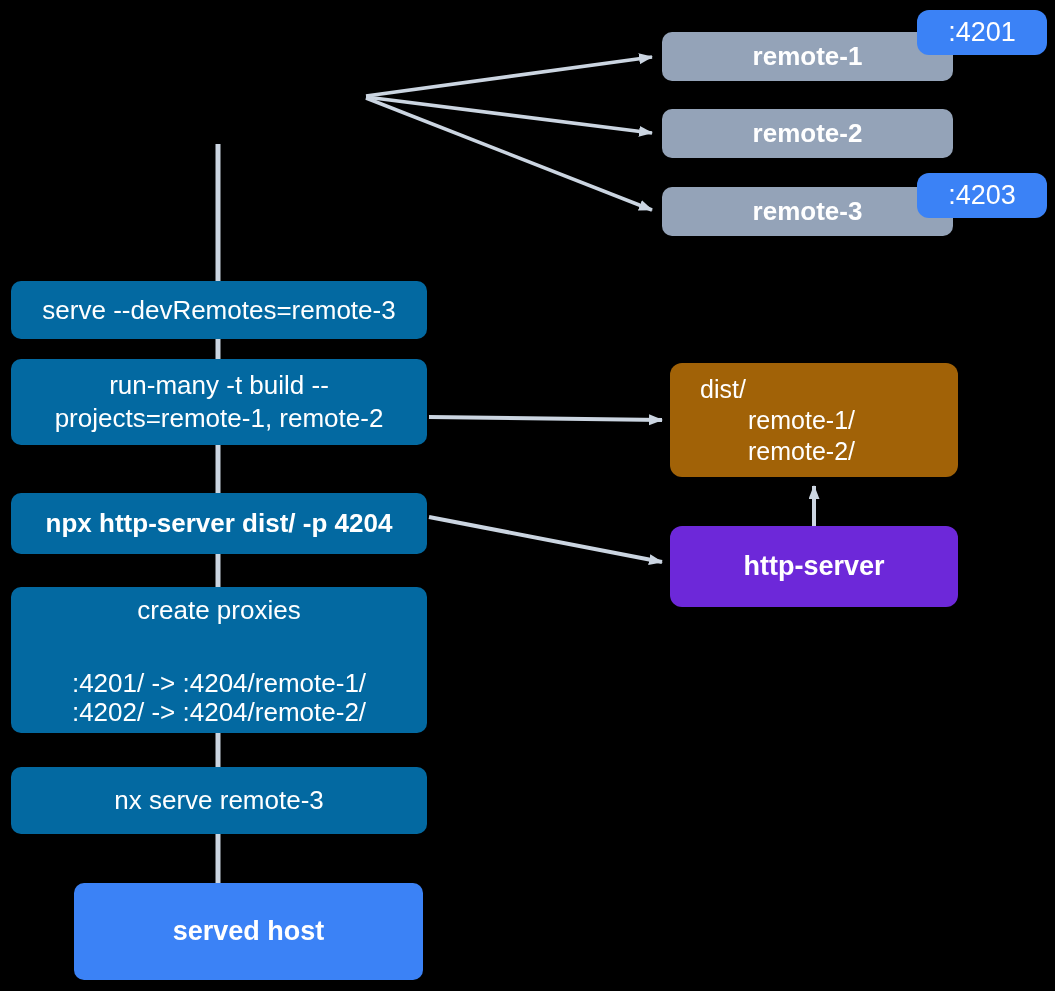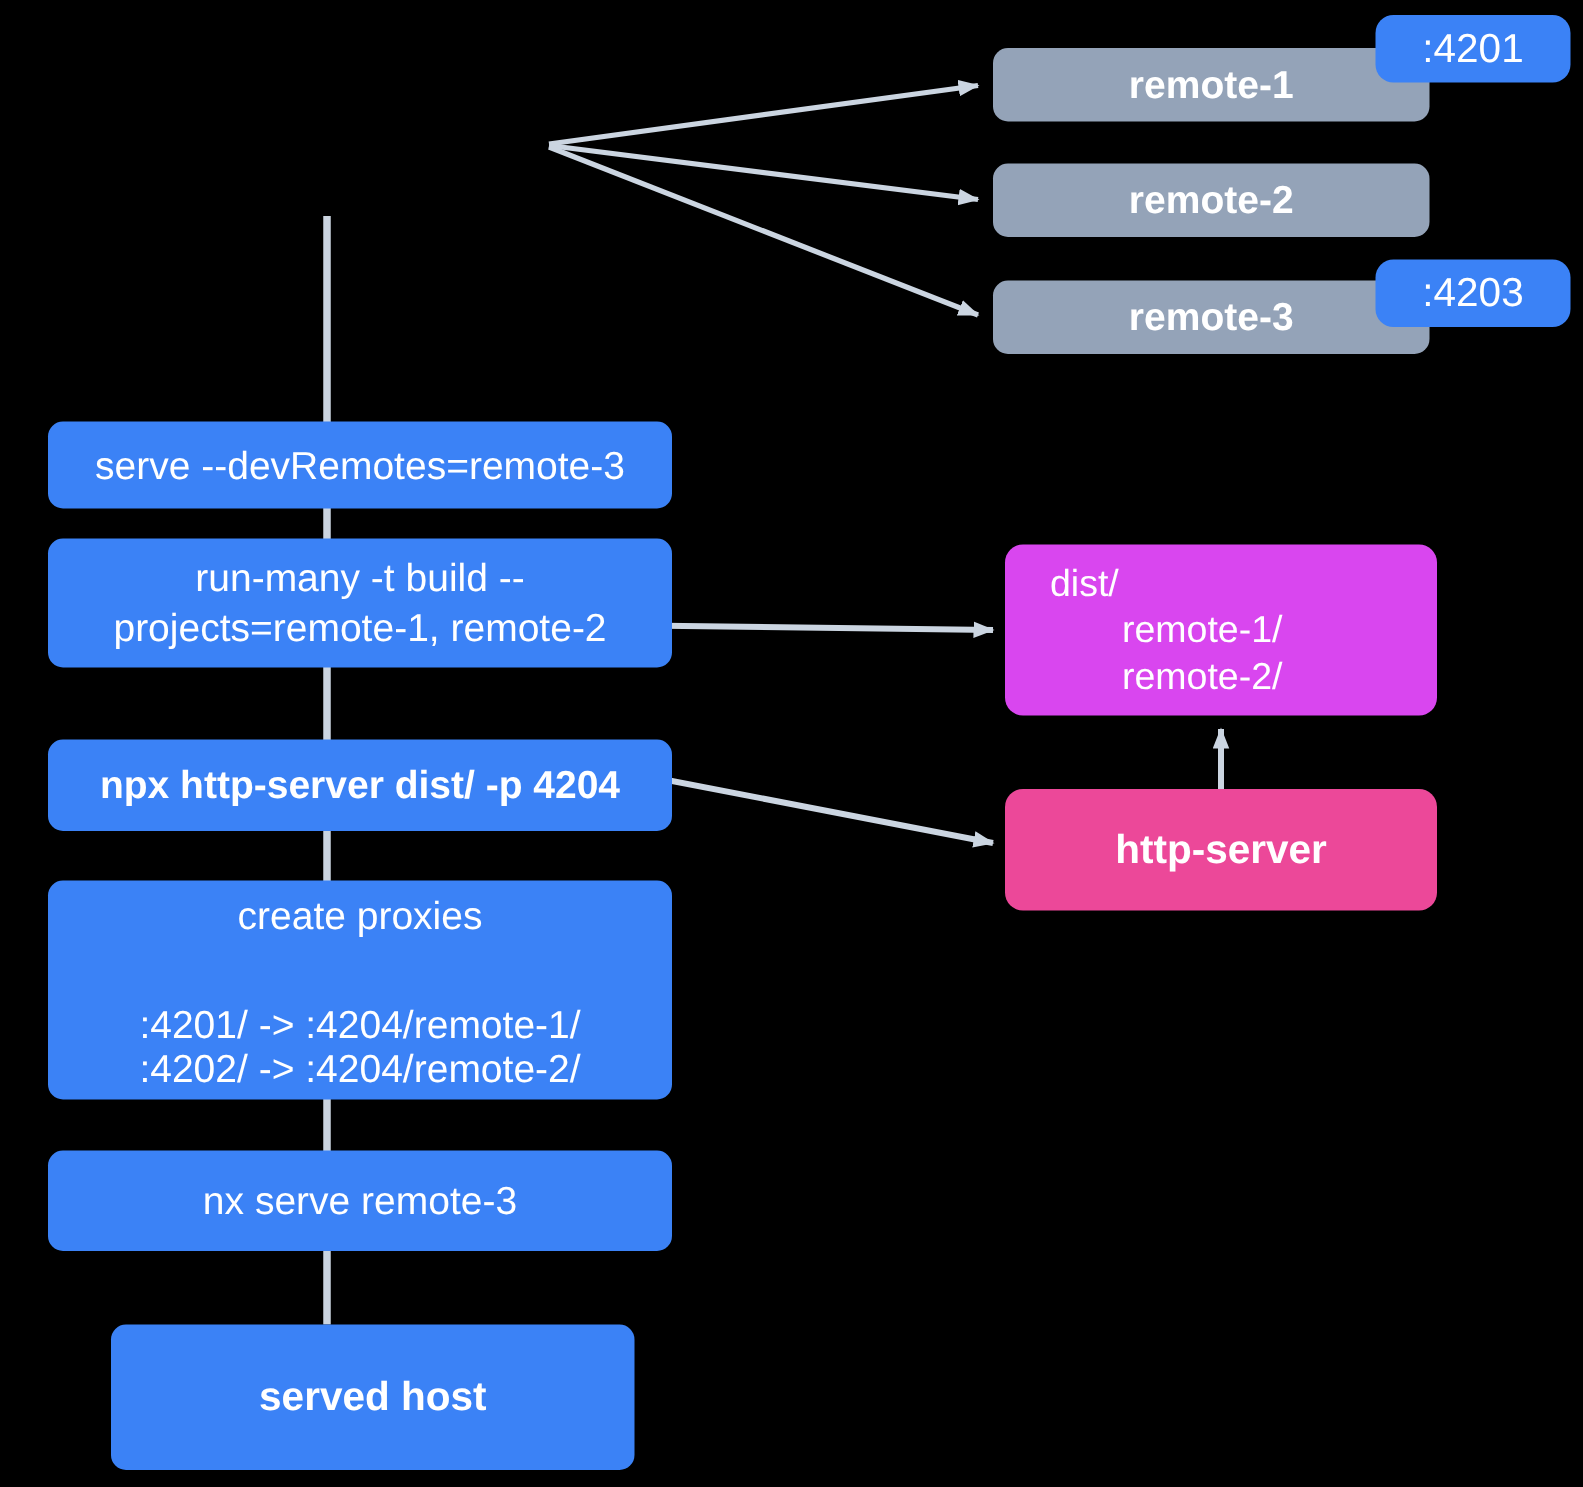--- a/index.html
+++ b/index.html
@@ -47,47 +47,46 @@
   .port-badge {
     left: 917px; width: 130px; height: 45px;
     background: #3b82f6; border-radius: 12px;
     font-size: 27px; z-index: 3;
   }
   .badge-1 { top: 10px; }
   .badge-2 { top: 96px; }
   .badge-3 { top: 173px; }
   .cmd-box {
     left: 11px; width: 416px;
-    background: #3b82f6; border-radius: 10px;
+    background: #0369a1; border-radius: 10px;
     font-size: 26px;
     flex-direction: column;
     line-height: 33px;
-    margin-left: 21px;
   }
   .cmd-serve   { top: 281px; height: 58px; }
   .cmd-runmany { top: 359px; height: 86px; }
   .cmd-npx     { top: 493px; height: 61px; font-weight: bold; }
   .cmd-proxies { top: 587px; height: 146px; }
   .cmd-nxserve { top: 767px; height: 67px; }
   .cmd-proxies .proxy-title { margin-bottom: 42px; }
   .cmd-proxies .proxy-line  { line-height: 29px; }
   .dist-box {
     left: 670px; top: 363px; width: 288px; height: 114px;
-    background: #d946ef; border-radius: 12px;
+    background: #a16207; border-radius: 12px;
     font-size: 25px; line-height: 31px;
     flex-direction: column;
     align-items: flex-start;
     justify-content: center;
     text-align: left;
     padding-left: 30px;
   }
   .dist-box .indent { padding-left: 48px; }
   .http-server-box {
     left: 670px; top: 526px; width: 288px; height: 81px;
-    background: #ec4899; border-radius: 12px;
+    background: #6d28d9; border-radius: 12px;
     font-weight: bold; font-size: 27px;
   }
   .served-host-box {
     left: 74px; top: 883px; width: 349px; height: 97px;
     background: #3b82f6; border-radius: 10px;
     font-weight: bold; font-size: 27px;
   }
 </style>
 </head>
 <body>

